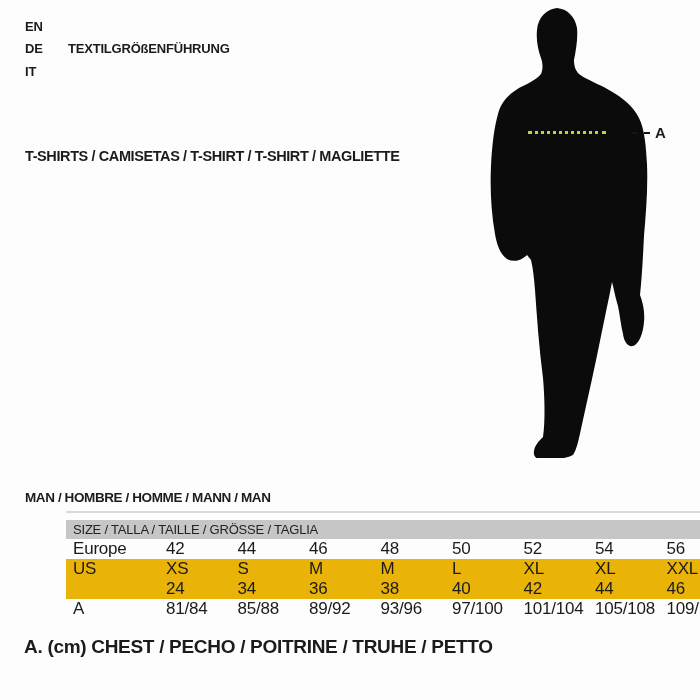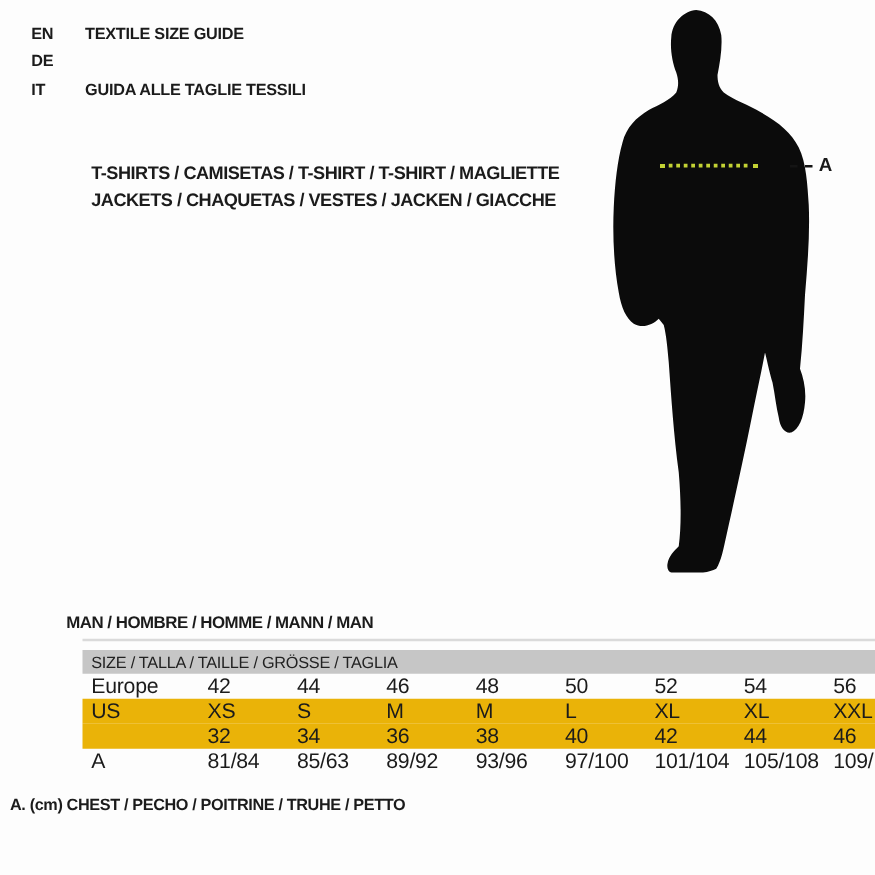--- a/index.html
+++ b/index.html
@@ -8,63 +8,61 @@
     background:#fdfdfd;
     font-family:"Liberation Sans","DejaVu Sans",sans-serif;
     color:#1b1b1b;
   }
   
   .lang-block{position:absolute;left:25px;top:16px;}
   .lang-row{display:flex;line-height:22.4px;font-size:13px;font-weight:700;letter-spacing:-0.2px;}
   .lang-code{width:43px;}
   .lang-label{white-space:nowrap;}
   
-  .products{position:absolute;left:25px;top:129px;margin-left:48px;}
+  .products{position:absolute;left:25px;top:146px;}
   .product-line{font-size:14.5px;font-weight:700;line-height:21.5px;letter-spacing:-0.4px;white-space:nowrap;}
   
   .figure{position:absolute;left:485px;top:6px;width:178px;height:452px;}
   .chest-line{position:absolute;left:528px;top:131px;width:78px;height:0;border-top:3px dotted #c3d234;}
   .marker-dash{position:absolute;left:632px;top:132px;width:18px;height:0;border-top:2.5px dashed #141414;}
   .marker-label{position:absolute;left:655px;top:124px;font-size:15px;font-weight:700;}
   
-  .gender-line{position:absolute;left:25px;top:490px;font-size:13.5px;font-weight:700;letter-spacing:-0.4px;white-space:nowrap;margin-left:28px;}
+  .gender-line{position:absolute;left:25px;top:490px;font-size:13.5px;font-weight:700;letter-spacing:-0.4px;white-space:nowrap;}
   
   .size-table{position:absolute;left:18px;top:511px;width:672px;margin-left:48px;}
   .table-rule{height:2px;background:#dadada;margin-bottom:7px;}
   .thead{height:19px;line-height:19px;background:#c6c6c6;padding-left:7px;
          font-size:13px;letter-spacing:-0.2px;color:#222;}
   .trow{display:flex;height:20px;line-height:20px;font-size:17px;letter-spacing:-0.2px;}
   .trow.shaded{background:#eab308;}
   .tlabel{width:100px;padding-left:7px;box-sizing:border-box;}
   .tcell{flex:1;}
   
-  .footnote{position:absolute;left:8px;top:636px;font-size:13px;font-weight:700;letter-spacing:-0.3px;white-space:nowrap;}
+  .footnote{position:absolute;left:24px;top:636px;font-size:19px;font-weight:700;letter-spacing:-0.3px;white-space:nowrap;}
 </style>
 </head>
 <body>
 
 <div class="canvas">
 
   <div class="lang-block">
     <div class="lang-row">
       <span class="lang-code">EN</span>
-      <span class="lang-label">TEXTILE SIZE GUIDE</span>
     </div>
     <div class="lang-row">
       <span class="lang-code">DE</span>
+      <span class="lang-label">TEXTILGRÖßENFÜHRUNG</span>
     </div>
     <div class="lang-row">
       <span class="lang-code">IT</span>
-      <span class="lang-label">GUIDA ALLE TAGLIE TESSILI</span>
     </div>
   </div>
 
   <div class="products">
     <div class="product-line">T-SHIRTS / CAMISETAS / T-SHIRT / T-SHIRT / MAGLIETTE</div>
-    <div class="product-line">JACKETS / CHAQUETAS / VESTES / JACKEN / GIACCHE</div>
   </div>
 
   <svg class="figure" viewBox="0 0 178 452" xmlns="http://www.w3.org/2000/svg" aria-hidden="true">
     <path d="M 72 2
          C 62 3, 53 11, 52 24
          C 51 34, 53 44, 56 52
          C 58 58, 58 63, 56 68
          C 51 74, 42 78, 34 82
          C 24 88, 16 96, 13 108
          C 9 122, 7 140, 6 160
@@ -126,34 +124,34 @@
       <div class="tcell">M</div>
       <div class="tcell">M</div>
       <div class="tcell">L</div>
       <div class="tcell">XL</div>
       <div class="tcell">XL</div>
       <div class="tcell">XXL</div>
     </div>
 
     <div class="trow shaded">
       <div class="tlabel"></div>
-      <div class="tcell">32</div>
+      <div class="tcell">24</div>
       <div class="tcell">34</div>
       <div class="tcell">36</div>
       <div class="tcell">38</div>
       <div class="tcell">40</div>
       <div class="tcell">42</div>
       <div class="tcell">44</div>
       <div class="tcell">46</div>
     </div>
 
     <div class="trow">
       <div class="tlabel">A</div>
       <div class="tcell">81/84</div>
-      <div class="tcell">85/63</div>
+      <div class="tcell">85/88</div>
       <div class="tcell">89/92</div>
       <div class="tcell">93/96</div>
       <div class="tcell">97/100</div>
       <div class="tcell">101/104</div>
       <div class="tcell">105/108</div>
       <div class="tcell">109/112</div>
     </div>
   </div>
 
   <div class="footnote">A. (cm) CHEST / PECHO / POITRINE / TRUHE / PETTO</div>

